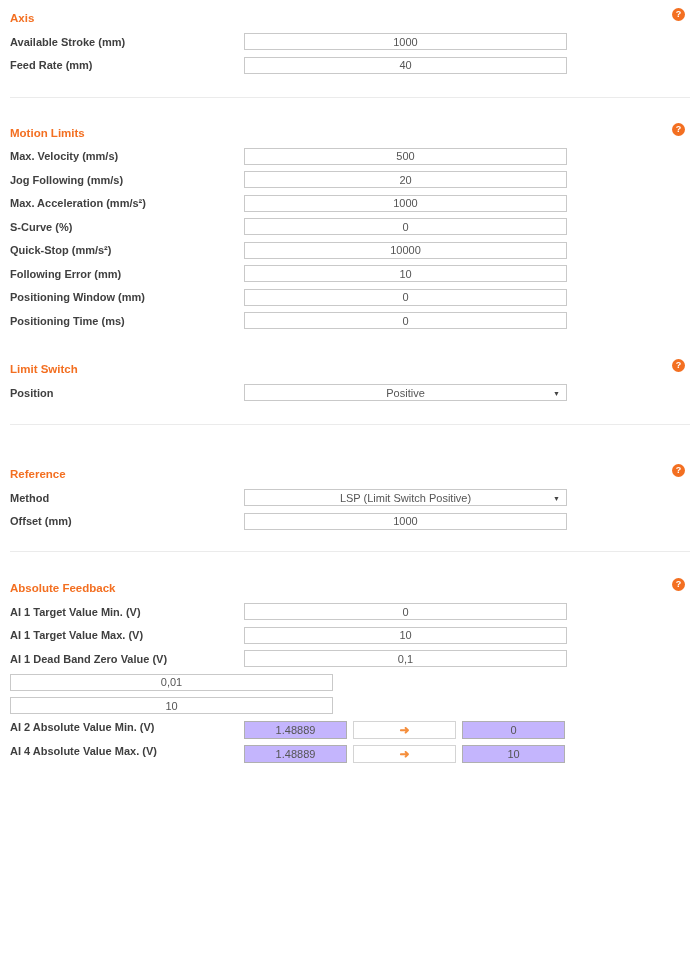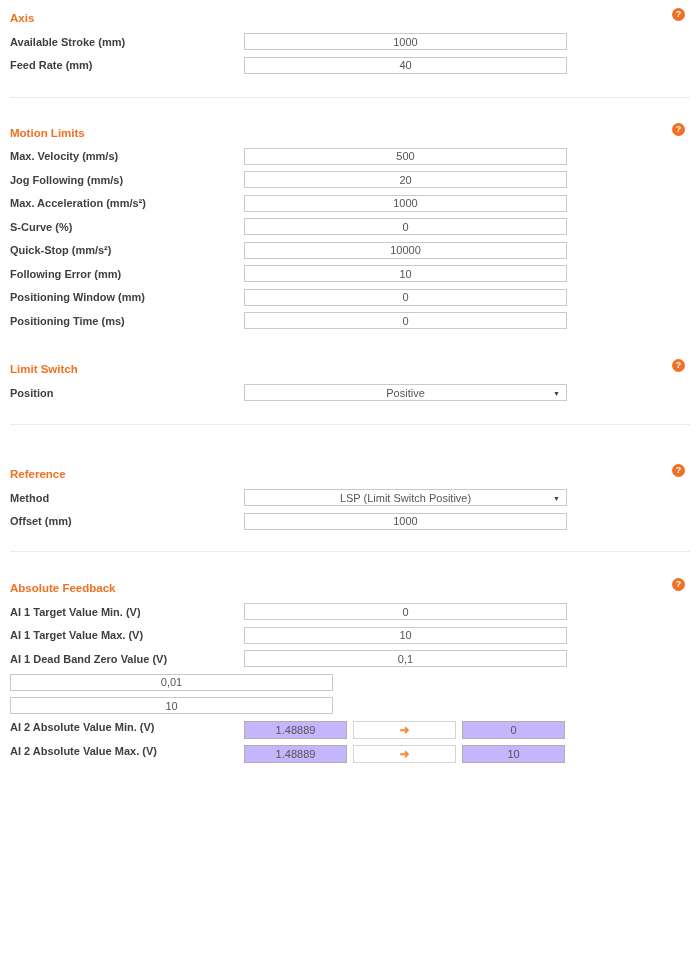--- a/index.html
+++ b/index.html
@@ -178,20 +178,20 @@
   </div>
   <div class="row-t">
     <span class="lbl">AI 2 Absolute Value Min. (V)</span>
     <div class="grayfield">1.48889</div>
     <button class="arrowbtn">
         <span>➜</span>
       </button>
     <div class="grayfield last">0</div>
   </div>
   <div class="row-t">
-    <span class="lbl">AI 2 Absolute Value Max. (V)</span>
+    <span class="lbl">AI 4 Absolute Value Max. (V)</span>
     <div class="grayfield">1.48889</div>
     <button class="arrowbtn">
         <span>➜</span>
       </button>
     <div class="grayfield last">10</div>
   </div>
 </div>
 
 </body></html>

